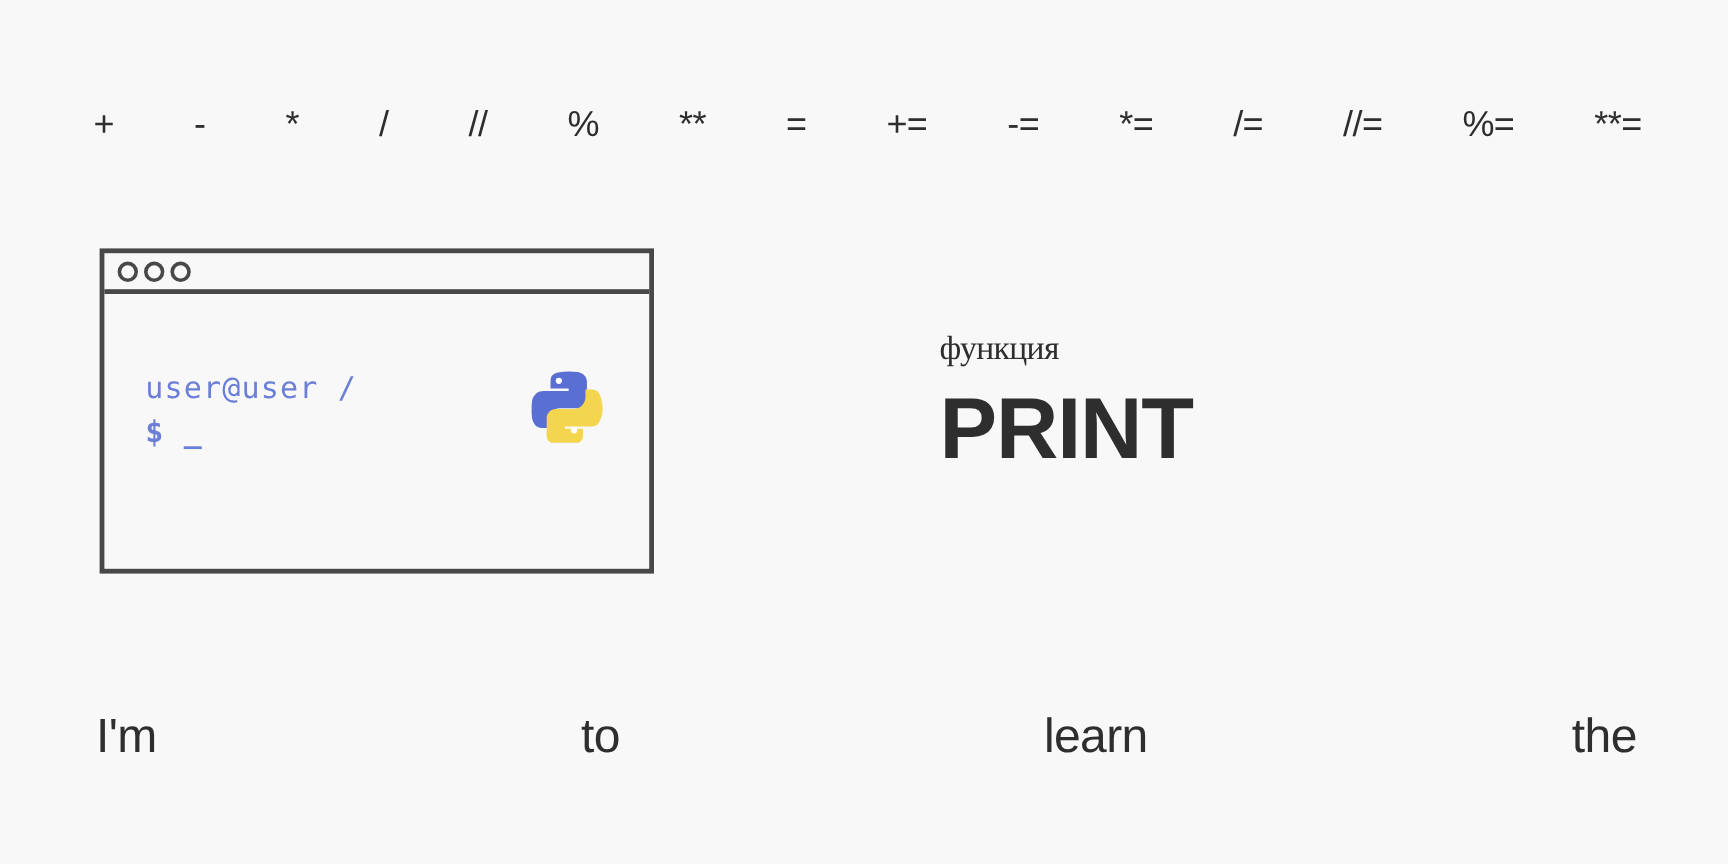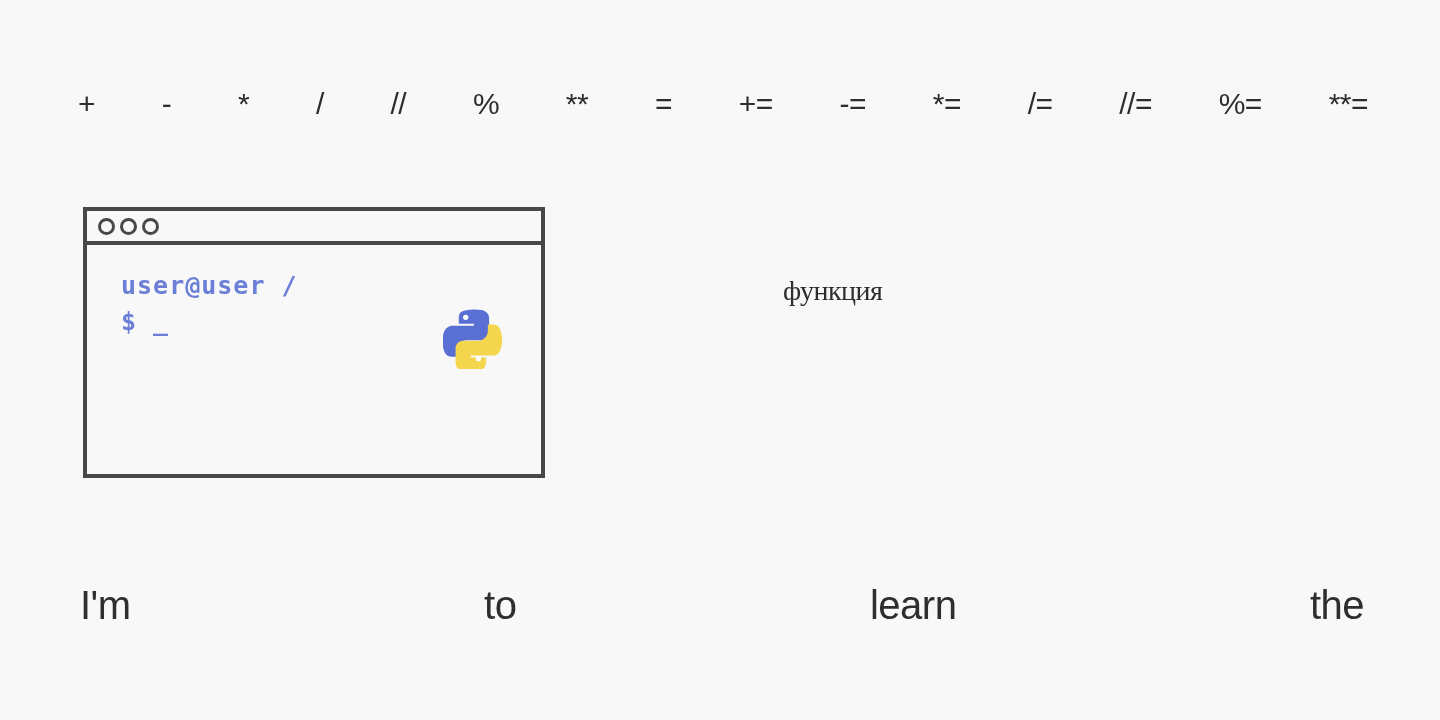--- a/index.html
+++ b/index.html
@@ -79,25 +79,26 @@
 
   .terminal-body {
     flex: 1;
     position: relative;
     padding: 24px 0 0 34px;
   }
 
   .prompt {
     font-family: "DejaVu Sans Mono", "Liberation Mono", monospace;
     font-size: 25px;
-    font-weight: 700;
+    font-weight: 400;
     color: #6b7fd7;
     line-height: 1.35;
     letter-spacing: 1px;
     white-space: pre;
+    margin-top: 38px;
   }
 
   .prompt-line2 {
     font-family: "DejaVu Sans Mono", "Liberation Mono", monospace;
     font-size: 25px;
     font-weight: 700;
     color: #6b7fd7;
     line-height: 1.35;
     letter-spacing: 1px;
     white-space: pre;
@@ -141,21 +142,21 @@
 
   
   .caption-row {
     position: absolute;
     left: 80px;
     top: 585px;
     width: 1284px;
     height: 58px;
     display: flex;
     flex-direction: row;
-    align-items: flex-start;
+    align-items: center;
     justify-content: space-between;
   }
 
   .caption-word {
     font-family: "Liberation Sans", sans-serif;
     font-size: 40px;
     font-weight: 400;
     color: #2e2e2e;
     line-height: 1;
     white-space: nowrap;
@@ -203,20 +204,21 @@
       <circle cx="40.3" cy="18.4" r="4.6" fill="#ffffff"></circle>
 
       <path fill="#f4d64e" d="M85.6 30.9v11.8c0 9.4-8 17.3-17 17.3H41.8c-7.4 0-13.5 6.3-13.5 13.8v25.9c0 7.4 6.4 11.7 13.5 13.8 8.5 2.5 16.7 2.9 26.8 0 6.8-2 13.5-5.9 13.5-13.8V89.4H55.3V86h40.2c7.9 0 10.8-5.5 13.5-13.7 2.8-8.4 2.7-16.5 0-27.4-1.9-7.8-5.6-13.7-13.5-13.7h-9.9z" transform="translate(-6,0)"></path>
       <circle cx="62.9" cy="91.6" r="4.6" fill="#ffffff"></circle>
     </svg>
   </div>
 </div>
 
 <div class="heading-block">
   <div class="heading-sub">функция</div>
+  <div class="heading-main">PRINT</div>
 </div>
 
 <div class="caption-row">
   <span class="caption-word">I'm</span>
   <span class="caption-word">to</span>
   <span class="caption-word">learn</span>
   <span class="caption-word">the</span>
 </div>
 
 </body></html>

